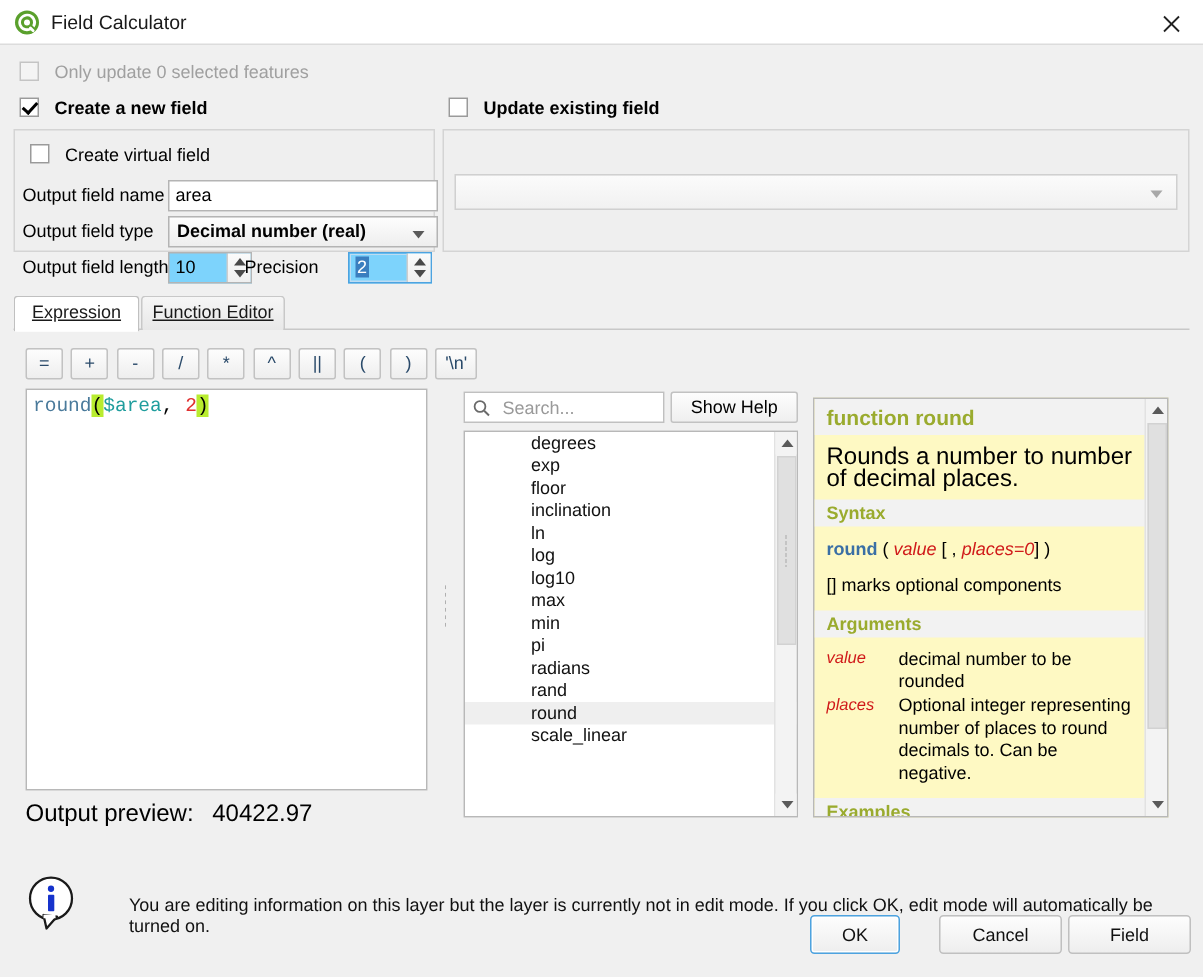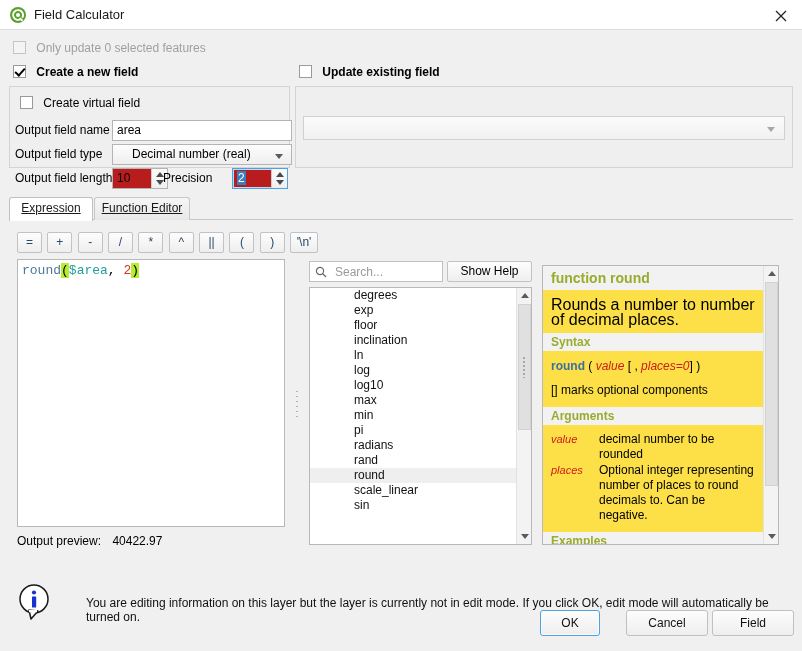--- a/index.html
+++ b/index.html
@@ -91,32 +91,32 @@
     font-family: "Liberation Sans", sans-serif; font-size: 12px;
     padding: 0 4px; color: #000; outline: none;
     height: 21px; line-height: 19px;
   }
   .inp-name { left: 102px; top: 33px; width: 180px; }
 
   .combo {
     position: absolute; left: 102px; top: 57px; width: 180px; height: 21px;
     border: 1px solid #b4b4b4;
     background: linear-gradient(#fdfdfd, #eeeeee);
-    font-size: 12px; line-height: 19px; padding-left: 19px; color: #000;
+    font-size: 12px; line-height: 19px; padding-left: 5px; color: #000; font-weight: bold;
   }
   .combo .arrow {
     position: absolute; right: 8px; top: 9px;
     width: 0; height: 0;
     border-left: 4px solid transparent; border-right: 4px solid transparent;
     border-top: 5px solid #5a5a5a;
   }
 
   .spin {
     position: absolute; height: 21px;
-    border: 1px solid #b4b4b4; background: #b91c1c;
+    border: 1px solid #b4b4b4; background: #7dd3fc;
   }
   .spin .val {
     position: absolute; left: 4px; top: 2px; font-size: 12px;
   }
   .spin .btns {
     position: absolute; right: 0; top: 0; width: 16px; height: 19px;
     border-left: 1px solid #cdcdcd;
     background: linear-gradient(#fbfbfb, #efefef);
   }
   .spin .up, .spin .dn {
@@ -207,21 +207,21 @@
     position: absolute; left: 292px; top: 229px; width: 10px; height: 268px;
   }
   .splitter .dots {
     position: absolute; left: 4px; top: 130px;
     width: 2px; height: 30px;
     background-image: radial-gradient(#b0b0b0 40%, transparent 41%);
     background-size: 2px 5px;
   }
 
   .preview {
-    position: absolute; left: 17px; top: 504px; font-size: 12px;
+    position: absolute; left: 17px; top: 504px; font-size: 16px;
   }
   .preview .pv-val { margin-left: 8px; }
 
   
   .searchbox {
     position: absolute; left: 309px; top: 231px; width: 134px; height: 21px;
     border: 1px solid #c0c0c0; background: #fff;
   }
   .searchbox .si { position: absolute; left: 5px; top: 4px; }
   .searchbox .sp {
@@ -269,21 +269,21 @@
   .sb .grip {
     position: absolute; left: 6px;
     width: 2px; height: 22px;
     background-image: radial-gradient(#a8a8a8 40%, transparent 41%);
     background-size: 2px 4px;
   }
 
   
   .helppane {
     position: absolute; left: 542px; top: 235px; width: 237px; height: 280px;
-    border: 1px solid #b8b8b8; background: #fde047; overflow: hidden;
+    border: 1px solid #b8b8b8; background: #fef9c3; overflow: hidden;
   }
   .help-inner { position: absolute; left: 0; top: 0; width: 222px; padding: 0; }
   .h-title {
     background: #f2f2f2; color: #9aab2e;
     font-size: 14px; font-weight: bold;
     padding: 4px 8px;
   }
   .h-sec {
     background: #f2f2f2; color: #9aab2e;
     font-size: 12px; font-weight: bold;
@@ -458,21 +458,20 @@
       <div class="item">ln</div>
       <div class="item">log</div>
       <div class="item">log10</div>
       <div class="item">max</div>
       <div class="item">min</div>
       <div class="item">pi</div>
       <div class="item">radians</div>
       <div class="item">rand</div>
       <div class="item sel">round</div>
       <div class="item">scale_linear</div>
-      <div class="item">sin</div>
     </div>
     <div class="sb">
       <div class="arr up">
           <i></i>
         </div>
       <div class="thumb" style="top:16px;height:126px;"></div>
       <div class="grip" style="top:68px;"></div>
       <div class="arr dn">
           <i></i>
         </div>

